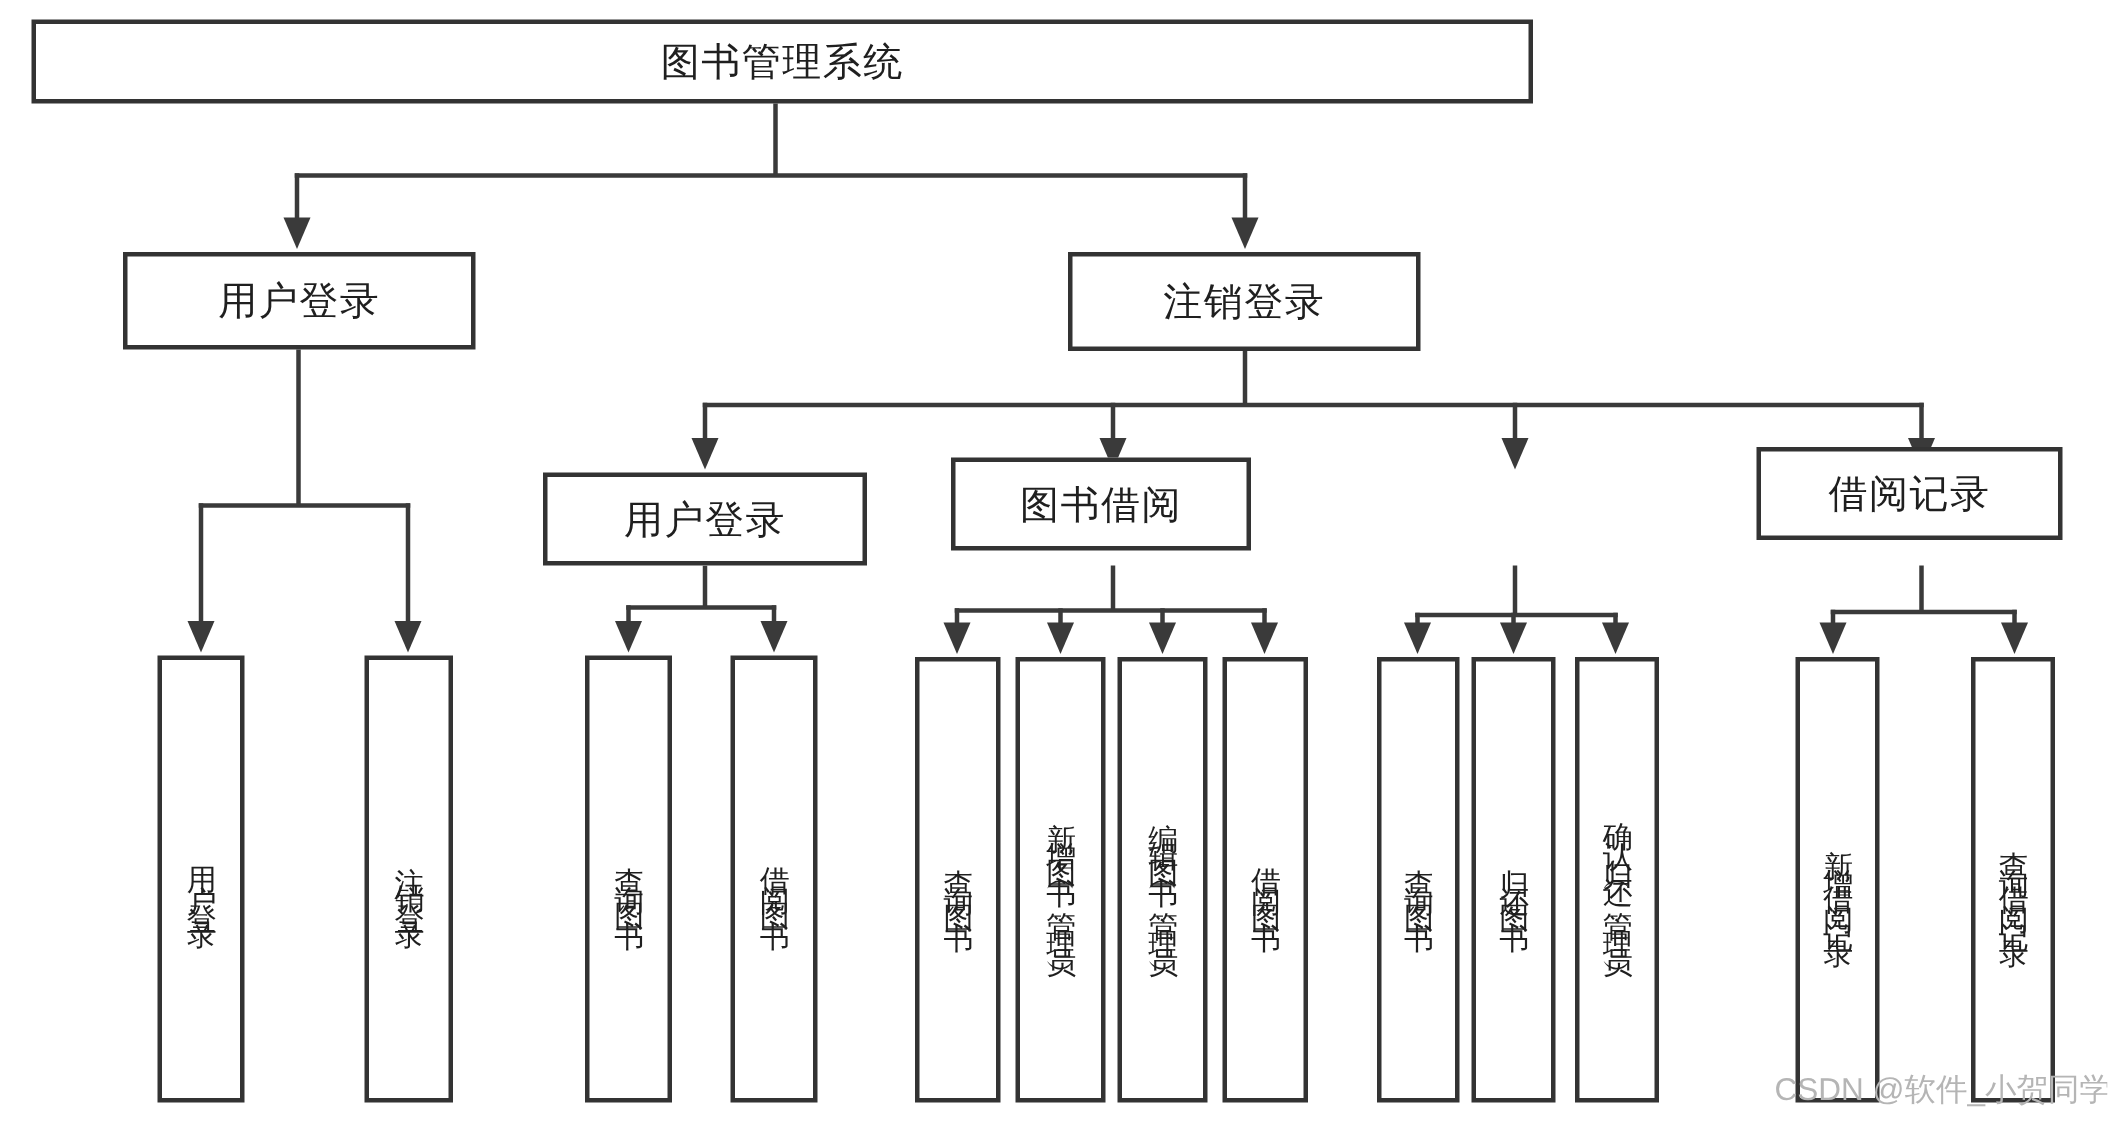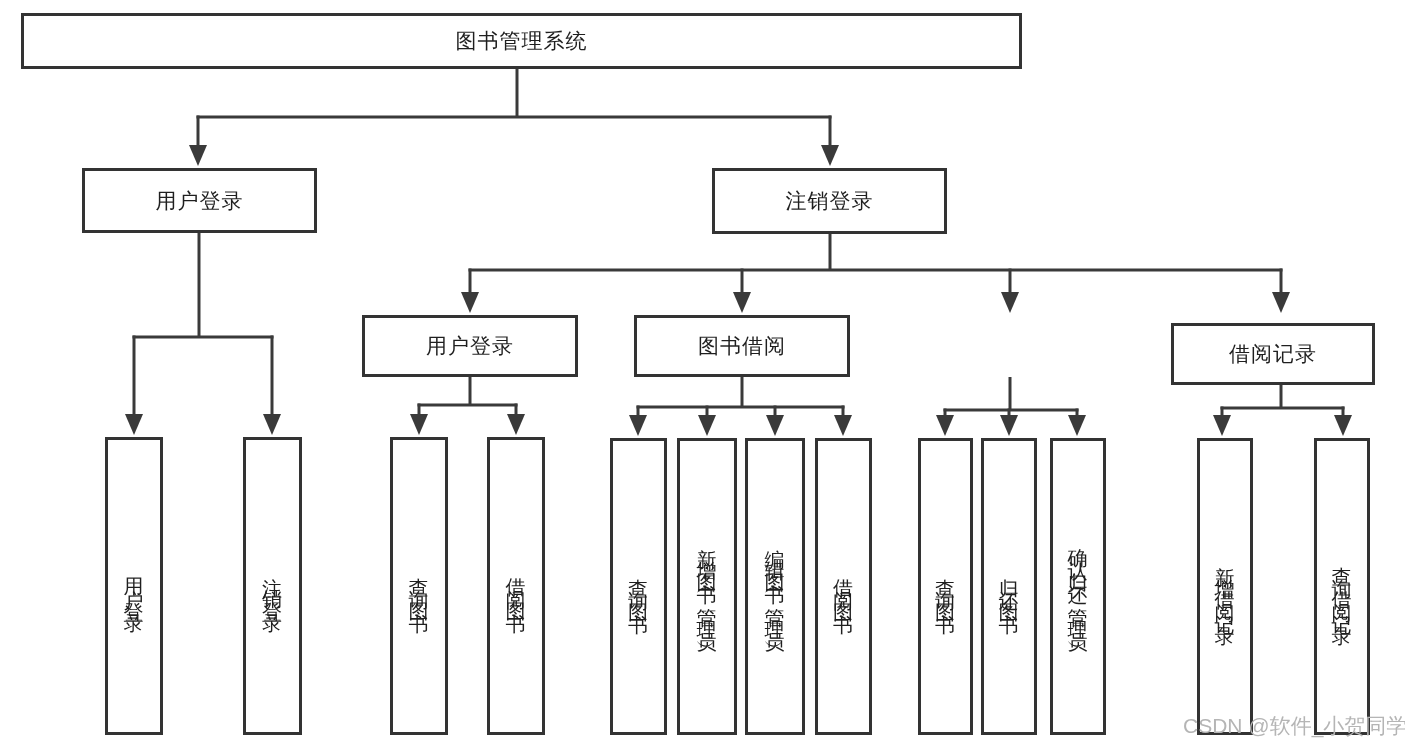--- a/index.html
+++ b/index.html
@@ -27,21 +27,21 @@
     position: absolute;
     box-sizing: border-box;
     border: 3px solid #333333;
     background: #ffffff;
     display: flex;
     align-items: center;
     justify-content: center;
     z-index: 2;
   }
   .hbox .lbl {
-    font-size: 21px;
+    font-size: 26px;
     letter-spacing: 1px;
     color: #1f1f1f;
     white-space: nowrap;
   }
   .vbox {
     position: absolute;
     box-sizing: border-box;
     border: 3px solid #333333;
     background: #ffffff;
     display: flex;
@@ -153,24 +153,24 @@
   <div class="hbox" style="left:82px;top:168px;width:235px;height:65px">
     <span class="lbl">用户登录</span>
   </div>
   <div class="hbox" style="left:712px;top:168px;width:235px;height:66px">
     <span class="lbl">注销登录</span>
   </div>
 
   <div class="hbox" style="left:362px;top:315px;width:216px;height:62px">
     <span class="lbl">用户登录</span>
   </div>
-  <div class="hbox" style="left:634px;top:315px;width:216px;height:62px">
+  <div class="hbox" style="left:634px;top:305px;width:200px;height:62px">
     <span class="lbl">图书借阅</span>
   </div>
-  <div class="hbox" style="left:1171px;top:323px;width:204px;height:62px">
+  <div class="hbox" style="left:1171px;top:298px;width:204px;height:62px">
     <span class="lbl">借阅记录</span>
   </div>
 
   <div class="vbox" style="left:105px;top:437px;width:58px;height:298px">
     <span class="vlbl">用户登录</span>
   </div>
   <div class="vbox" style="left:243px;top:437px;width:59px;height:298px">
     <span class="vlbl">注销登录</span>
   </div>
 

